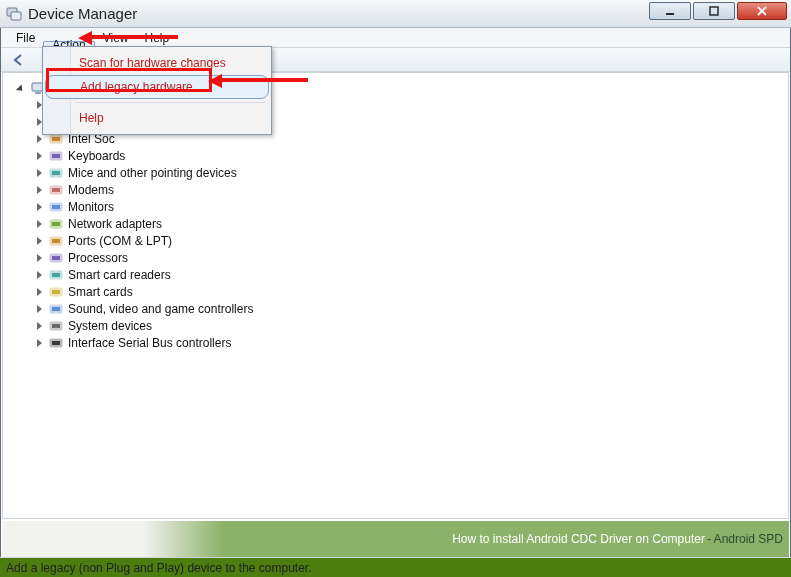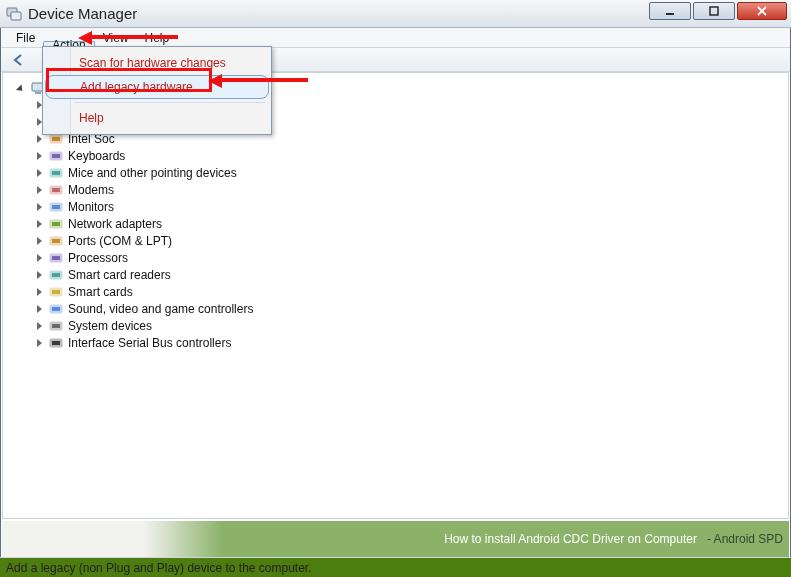--- a/index.html
+++ b/index.html
@@ -43,21 +43,21 @@
 .dd-iconcol { position:absolute; left:0; top:0; bottom:0; width:28px; background:#eef2f6; border-right:1px solid #dde3ea; }
 
 
 .anno-line-top { position:absolute; top:35px; left:88px; width:90px; height:4px; background:#e11; z-index:15; }
 .anno-arrow-top { position:absolute; top:31px; left:78px; width:0; height:0; border-right:14px solid #e11; border-top:7px solid transparent; border-bottom:7px solid transparent; z-index:15; }
 .anno-box { position:absolute; top:68px; left:46px; width:166px; height:24px; border:3px solid #e11; z-index:15; pointer-events:none; }
 .anno-line-mid { position:absolute; top:78px; left:218px; width:90px; height:4px; background:#e11; z-index:15; }
 .anno-arrow-mid { position:absolute; top:74px; left:208px; width:0; height:0; border-right:14px solid #e11; border-top:7px solid transparent; border-bottom:7px solid transparent; z-index:15; }
 
 
-.banner { position:absolute; left:2px; right:2px; bottom:20px; height:36px; background: linear-gradient(to right, #f2f2ef 0%, #f2f2ef 18%, #8cb26a 28%, #8cb26a 100%); display:flex; align-items:center; justify-content:flex-end; padding-right:6px; font-size:16px; color:#fff;gap:8px; }
+.banner { position:absolute; left:2px; right:2px; bottom:20px; height:36px; background: linear-gradient(to right, #f2f2ef 0%, #f2f2ef 18%, #8cb26a 28%, #8cb26a 100%); display:flex; align-items:center; justify-content:flex-end; padding-right:6px; font-size:16px; color:#fff; }
 .banner .part2 { color:#2e4a2e; font-weight:500; margin-left:2px; }
 
 
 .statusbar { position:absolute; left:0; right:0; bottom:0; height:20px; background:#4d7c0f; border-top:1px solid #cfd6dd; display:flex; align-items:center; padding-left:6px; color:#222; }
 
 .outer-frame { position:absolute; inset:0; border:1px solid #5e6c7c; border-radius:5px 5px 0 0; pointer-events:none; }
 </style>
 </head>
 <body>
 

